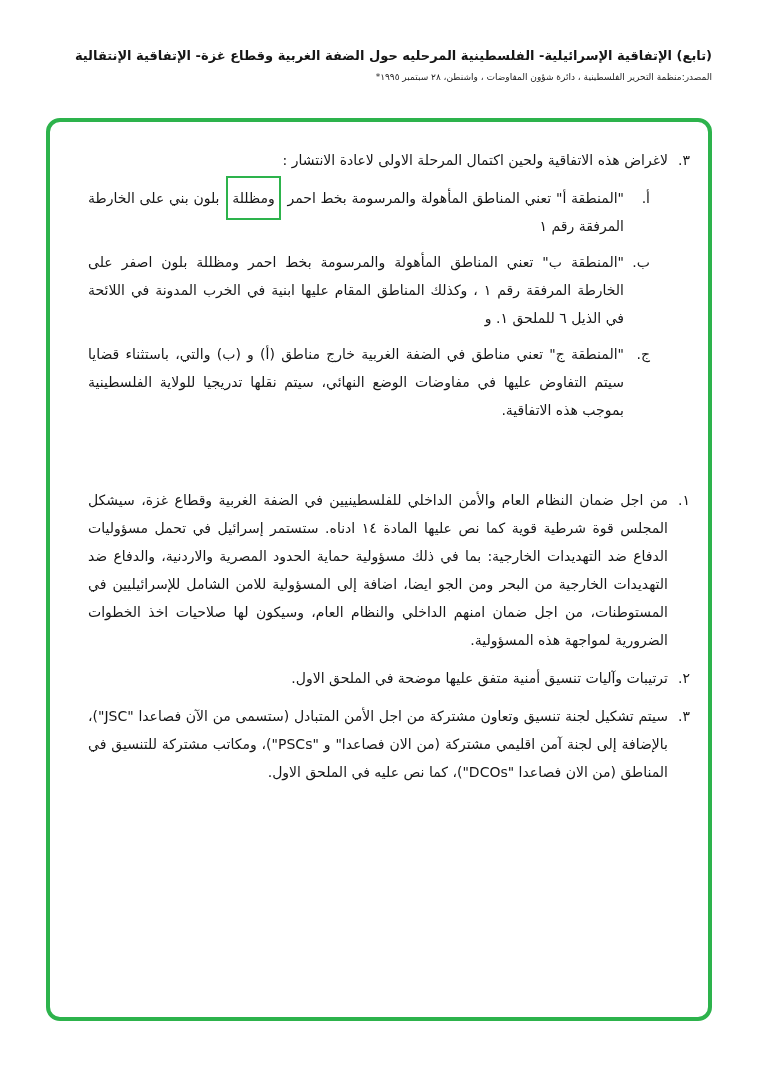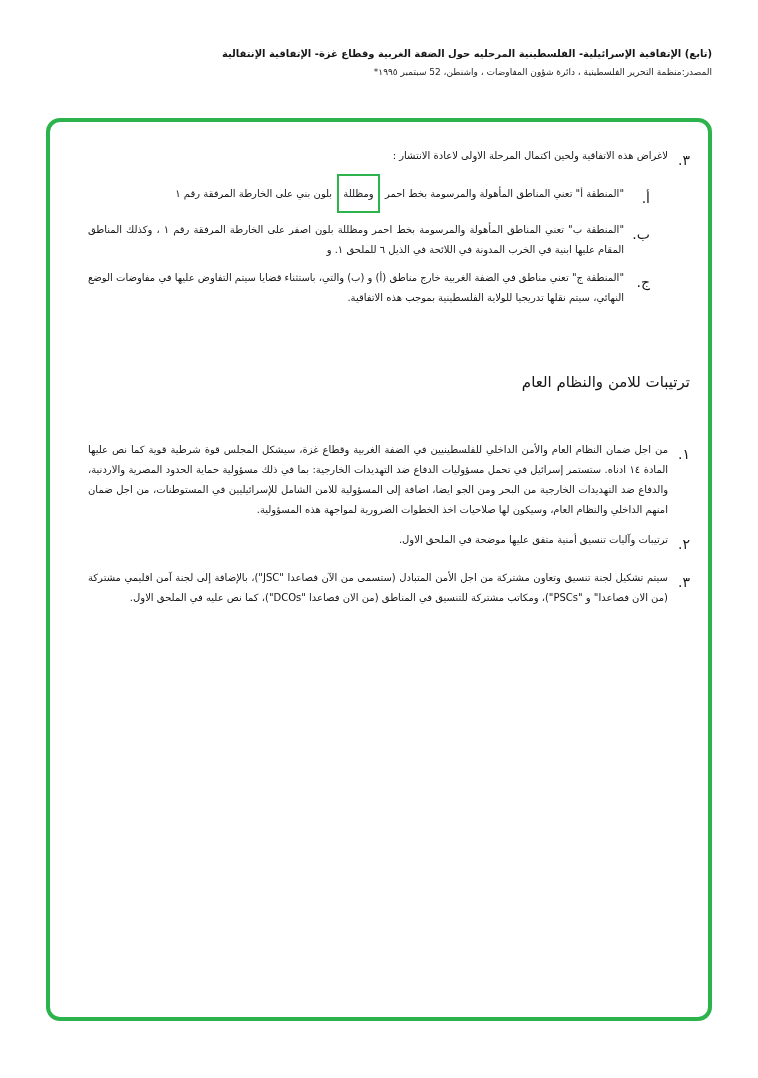--- a/index.html
+++ b/index.html
@@ -15,21 +15,21 @@
     position:relative;
     width:758px; height:1078px;
     direction:rtl;
   }
   .doc-header {
     position:absolute;
     top:46px; right:46px; left:46px;
     text-align:right;
   }
   .doc-title {
-    font-size:10px;
+    font-size:13px;
     font-weight:700;
     line-height:1.6;
   }
   .doc-source {
     font-size:9px;
     margin-top:5px;
     color:#1d1d1d;
     letter-spacing:0.3px;
   }
   .frame {
@@ -46,21 +46,21 @@
     margin-bottom:8px;
   }
   .marker {
     flex:0 0 auto;
     min-width:22px;
     font-size:14px;
     line-height:2;
   }
   .text {
     flex:1;
-    font-size:10px;
+    font-size:14px;
     line-height:2;
     text-align:justify;
   }
   .level-1 { margin-bottom:10px; }
   .level-2 { margin-right:40px; }
   .level-2 > .marker { min-width:26px; }
   .word-highlight {
     border:2px solid var(--highlight-green,#2db34c);
     padding:12px 4px;
     margin:0 2px;
@@ -88,21 +88,21 @@
   }
   .page-number { font-size:13px; }
 </style>
 </head>
 <body>
 
 <div class="page">
 
   <header class="doc-header">
     <div class="doc-title">(تابع) الإتفاقية الإسرائيلية- الفلسطينية المرحليه حول الضفة الغربية وقطاع غزة- الإتفاقية الإنتقالية</div>
-    <div class="doc-source">المصدر:منظمة التحرير الفلسطينية ، دائرة شؤون المفاوضات ، واشنطن، 52 سبتمبر ١٩٩٥*</div>
+    <div class="doc-source">المصدر:منظمة التحرير الفلسطينية ، دائرة شؤون المفاوضات ، واشنطن، ٢٨ سبتمبر ١٩٩٥*</div>
   </header>
 
   <section class="frame">
 
     <div class="item level-1">
       <span class="marker">٣.</span>
       <div class="text">لاغراض هذه الاتفاقية ولحين اكتمال المرحلة الاولى لاعادة الانتشار :</div>
     </div>
 
     <div class="item level-2">
@@ -114,21 +114,20 @@
       <span class="marker">ب.</span>
       <div class="text">"المنطقة ب" تعني المناطق المأهولة والمرسومة بخط احمر ومظللة بلون اصفر على الخارطة المرفقة رقم ١ ، وكذلك المناطق المقام عليها ابنية في الخرب المدونة في اللائحة في الذيل ٦ للملحق ١. و</div>
     </div>
 
     <div class="item level-2">
       <span class="marker">ج.</span>
       <div class="text">"المنطقة ج" تعني مناطق في الضفة الغربية خارج مناطق (أ) و (ب) والتي، باستثناء قضايا سيتم التفاوض عليها في مفاوضات الوضع النهائي، سيتم نقلها تدريجيا للولاية الفلسطينية بموجب هذه الاتفاقية.</div>
     </div>
 
     <div class="article-head">
-      <div class="article-subtitle">ترتيبات للامن والنظام العام</div>
     </div>
 
     <div class="clauses">
 
       <div class="item level-1">
         <span class="marker">١.</span>
         <div class="text">من اجل ضمان النظام العام والأمن الداخلي للفلسطينيين في الضفة الغربية وقطاع غزة، سيشكل المجلس قوة شرطية قوية كما نص عليها المادة ١٤ ادناه. ستستمر إسرائيل في تحمل مسؤوليات الدفاع ضد التهديدات الخارجية: بما في ذلك مسؤولية حماية الحدود المصرية والاردنية، والدفاع ضد التهديدات الخارجية من البحر ومن الجو ايضا، اضافة إلى المسؤولية للامن الشامل للإسرائيليين في المستوطنات، من اجل ضمان امنهم الداخلي والنظام العام، وسيكون لها صلاحيات اخذ الخطوات الضرورية لمواجهة هذه المسؤولية.</div>
       </div>
 
       <div class="item level-1">

